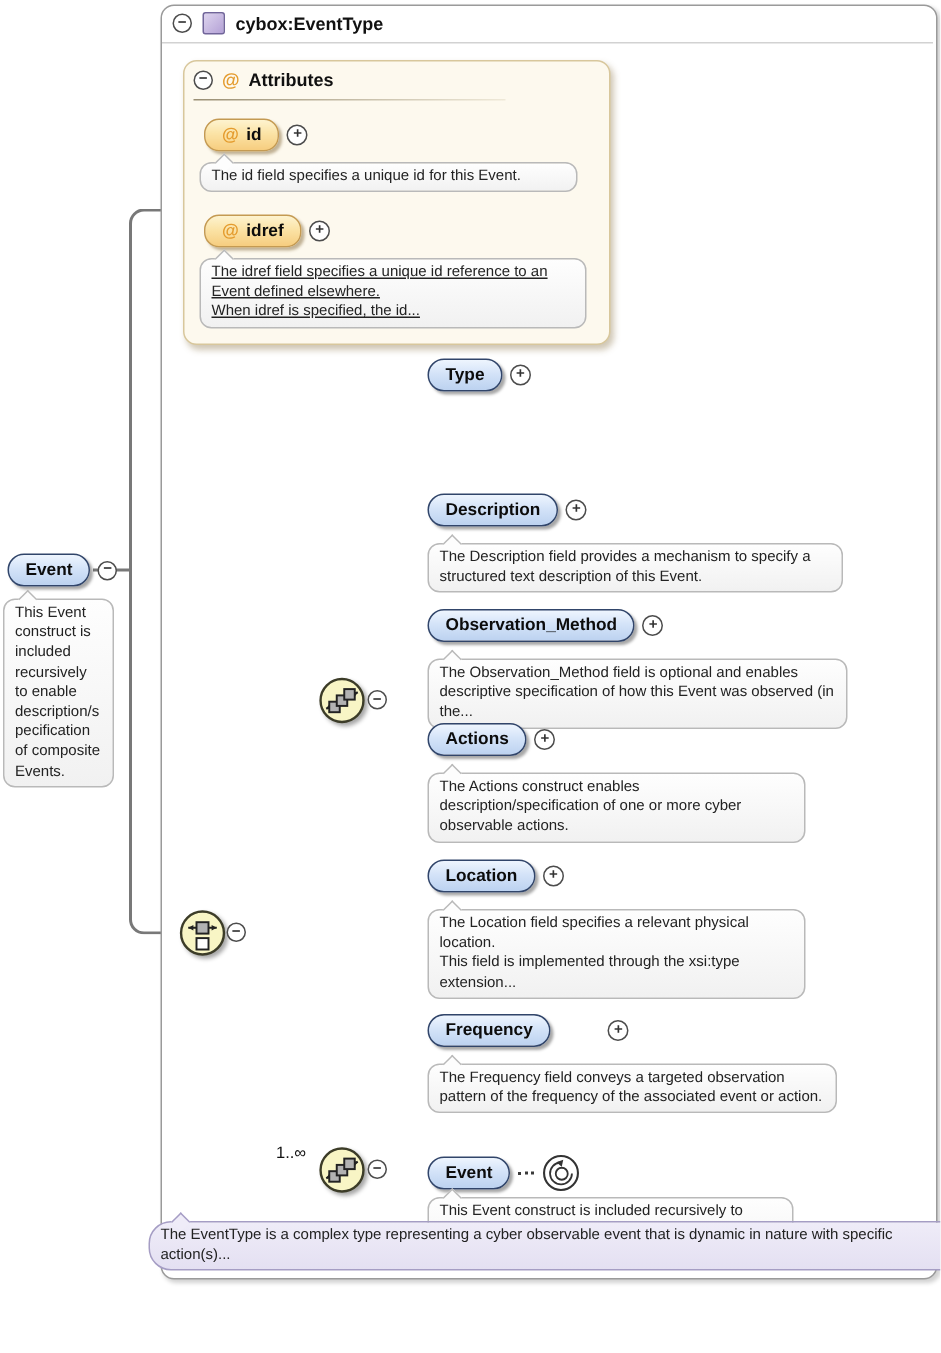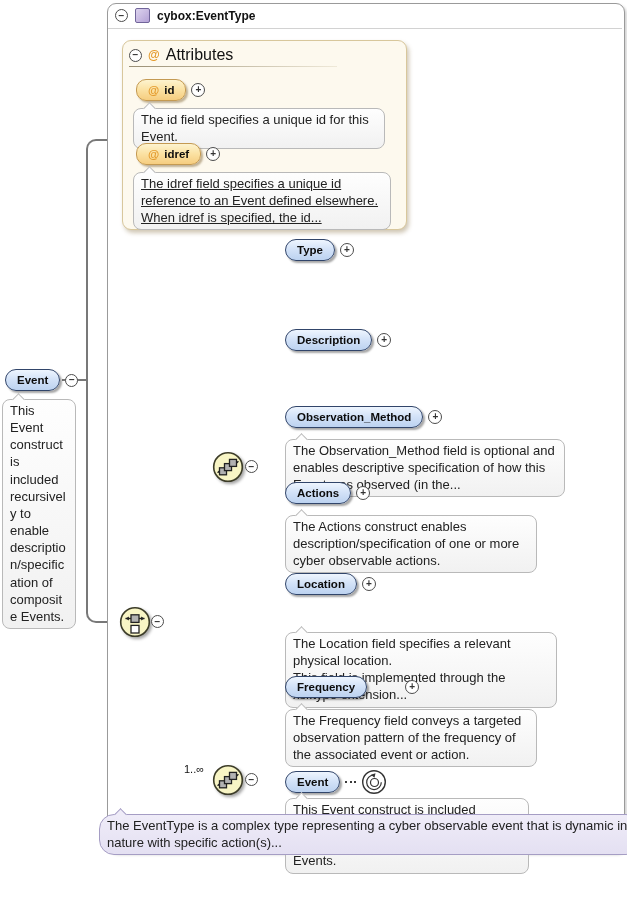--- a/index.html
+++ b/index.html
@@ -47,21 +47,21 @@
     border:1px solid #c49a52;border-radius:10px;gap:5px;
     background:linear-gradient(#fdf3cf 0%,#fbe3a6 45%,#f6cd7f 100%);
     box-shadow:2px 2px 2px rgba(120,90,40,0.45);
   }
   .at{color:#e49b2d;font-weight:bold;}
   
   .bubble{
     position:absolute;box-sizing:border-box;padding:2px 7px 3px;
     background:linear-gradient(#fefefe,#f1f1f1);
     border:1px solid #b9b9b9;border-radius:8px;
-    font-size:13px;line-height:1.32;color:#222;white-space:pre-line;
+    font-size:10px;line-height:1.32;color:#222;white-space:pre-line;
   }
   .bubble::before{
     content:"";position:absolute;top:-5px;left:11px;width:8px;height:8px;
     background:#fdfdfd;border-left:1px solid #b9b9b9;border-top:1px solid #b9b9b9;
     transform:rotate(45deg);
   }
   .bubble.narrow{overflow-wrap:break-word;white-space:normal;}
   .bubble.footer{
     background:linear-gradient(#efecf8,#e4e0f2);border:1px solid #a59dc4;color:#222;
   }
@@ -97,21 +97,21 @@
   <div class="header-row">
     <span class="toggle">−</span>
     <span class="purple-sq"></span>
     <span class="type-title">cybox:EventType</span>
   </div>
 
   <div class="attr-box"></div>
   <div class="attr-header-row">
     <span class="toggle">−</span>
     <span class="at" style="font-size:12px;">@</span>
-    <span style="font-size:16px;font-weight:normal;color:#111;">Attributes</span>
+    <span style="font-size:12px;font-weight:bold;color:#111;">Attributes</span>
   </div>
   <div class="attr-sep"></div>
 
   <div class="el-row" style="left:136px;top:79px;">
     <span class="capsule attr">
         <span class="at">@</span>
         <span>id</span>
       </span>
     <span class="toggle" style="width:14px;height:14px;">+</span>
   </div>
@@ -162,20 +162,21 @@
       </span>
     <span class="toggle" style="width:14px;height:14px;">+</span>
   </div>
 
   <div class="el-row" style="left:285px;top:329px;">
     <span class="capsule">
         <span>Description</span>
       </span>
     <span class="toggle" style="width:14px;height:14px;">+</span>
   </div>
+  <div class="bubble" style="left:285px;top:362px;width:277px;">The Description field provides a mechanism to specify a structured text description of this Event.</div>
 
   <div class="el-row" style="left:285px;top:406px;">
     <span class="capsule">
         <span>Observation_Method</span>
       </span>
     <span class="toggle" style="width:14px;height:14px;">+</span>
   </div>
   <div class="bubble" style="left:285px;top:439px;width:280px;">The Observation_Method field is optional and enables descriptive specification of how this Event was observed (in the...</div>
 
   <div class="el-row" style="left:285px;top:482px;">
@@ -185,30 +186,30 @@
     <span class="toggle" style="width:14px;height:14px;">+</span>
   </div>
   <div class="bubble" style="left:285px;top:515px;width:252px;">The Actions construct enables description/specification of one or more cyber observable actions.</div>
 
   <div class="el-row" style="left:285px;top:573px;text-align:right;">
     <span class="capsule">
         <span>Location</span>
       </span>
     <span class="toggle" style="width:14px;height:14px;">+</span>
   </div>
-  <div class="bubble" style="left:285px;top:606px;width:272px;margin-top:26px;">The Location field specifies a relevant physical location.
+  <div class="bubble" style="left:285px;top:606px;width:252px;">The Location field specifies a relevant physical location.
 This field is implemented through the xsi:type extension...</div>
 
   <div class="el-row" style="left:285px;top:676px;gap:38px;">
     <span class="capsule">
         <span>Frequency</span>
       </span>
     <span class="toggle" style="width:14px;height:14px;">+</span>
   </div>
-  <div class="bubble" style="left:285px;top:709px;width:252px;">The Frequency field conveys a targeted observation pattern of the frequency of the associated event or action.</div>
+  <div class="bubble" style="left:285px;top:709px;width:273px;">The Frequency field conveys a targeted observation pattern of the frequency of the associated event or action.</div>
 
   <span class="card-label" style="left:184px;top:763px;">1..∞</span>
   <svg class="comp-icon" style="left:212px;top:764px;" width="32" height="32" viewBox="0 0 32 32">
     <circle cx="16" cy="16" r="14.3" fill="#f8f5c5" stroke="#3c3c28" stroke-width="1.6"></circle>
     <line x1="5.5" y1="21.5" x2="26.5" y2="10.5" stroke="#222" stroke-width="1.4"></line>
     <path d="M26.5,10.5 l-3.9,-0.3 1.8,3.4 z" fill="#222"></path>
     <path d="M5.5,21.5 l3.9,0.3 -1.8,-3.4 z" fill="#222"></path>
     <rect x="7.5" y="16.8" width="7" height="7" fill="#b2b2b2" stroke="#222" stroke-width="1.3"></rect>
     <rect x="12.5" y="12.6" width="7" height="7" fill="#b2b2b2" stroke="#222" stroke-width="1.3"></rect>
     <rect x="17.5" y="8.4" width="7" height="7" fill="#b2b2b2" stroke="#222" stroke-width="1.3"></rect>

